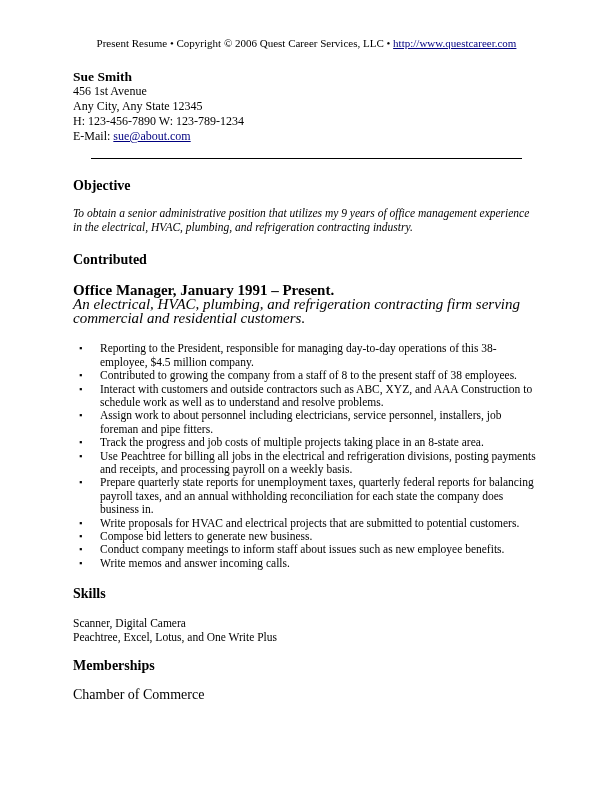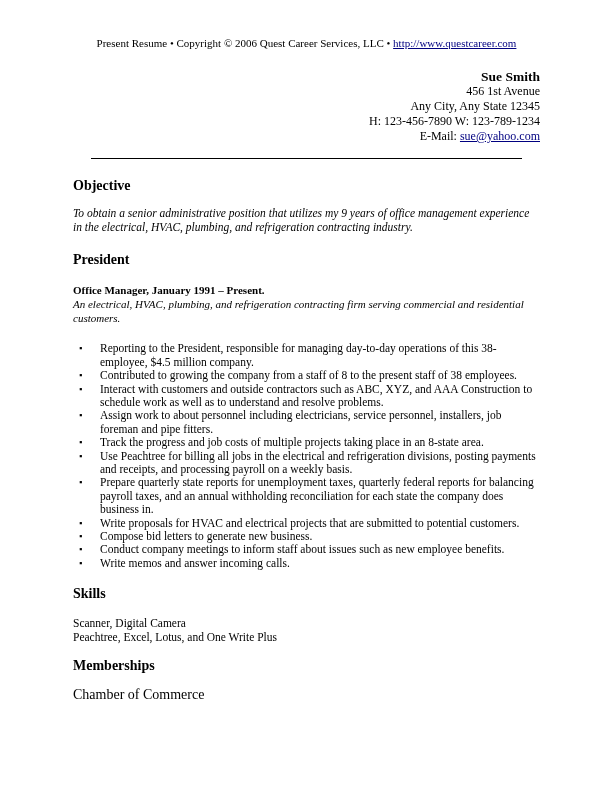--- a/index.html
+++ b/index.html
@@ -21,21 +21,21 @@
     text-align: center;
     white-space: nowrap;
   }
   a.doc-link {
     color: #000080;
     text-decoration: underline;
     cursor: pointer;
   }
   .contact {
     margin-top: 20px;
-    text-align: right;
+    text-align: left;
     font-size: 12px;
     line-height: 15px;
   }
   .contact .name {
     font-size: 13.5px;
     font-weight: bold;
   }
   .divider {
     margin-top: 14px;
     width: 431px;
@@ -49,21 +49,21 @@
     margin: 18px 0 0 0;
     line-height: 16px;
   }
   .section-heading.first { margin-top: 19px; }
   .body-text {
     font-size: 11.5px;
     line-height: 13.5px;
     margin: 13px 0 0 0;
     font-style: italic;
   }
-  .job-block { margin-top: 16px; font-size: 11px; line-height: 13.8px; }
+  .job-block { margin-top: 16px; font-size: 15px; line-height: 13.8px; }
   .job-title, .job-employer { font-weight: bold; }
   .job-desc { font-style: italic; }
   ul.bullets {
     list-style: none;
     margin: 17px 0 0 0;
     padding: 0;
     font-size: 11.5px;
     line-height: 13.4px;
   }
   ul.bullets li { display: flex; align-items: stretch; }
@@ -86,29 +86,29 @@
 
 <div class="page">
 
   <div class="header-note"><span>Present Resume</span> <span>•</span> <span>Copyright © 2006 Quest Career Services, LLC</span> <span>•</span> <a class="doc-link">http://www.questcareer.com</a></div>
 
   <div class="contact">
     <div class="name">Sue Smith</div>
     <div>456 1st Avenue</div>
     <div>Any City, Any State 12345</div>
     <div>H: 123-456-7890 W: 123-789-1234</div>
-    <div><span>E-Mail:</span> <a class="doc-link">sue@yahoo.com</a></div>
+    <div><span>E-Mail:</span> <a class="doc-link">sue@about.com</a></div>
   </div>
 
   <hr class="divider">
 
   <div class="section-heading first">Objective</div>
   <p class="body-text">To obtain a senior administrative position that utilizes my 9 years of office management experience in the electrical, HVAC, plumbing, and refrigeration contracting industry.</p>
 
-  <div class="section-heading">President</div>
+  <div class="section-heading">Contributed</div>
   <div class="job-block">
     <div class="job-title">Office Manager, January 1991 – Present.</div>
     <div class="job-desc">An electrical, HVAC, plumbing, and refrigeration contracting firm serving commercial and residential customers.</div>
   </div>
 
   <ul class="bullets">
     <li>
         <span class="blt">▪</span>
         <span class="btxt">Reporting to the President, responsible for managing day-to-day operations of this 38-employee, $4.5 million company.</span>
       </li>

